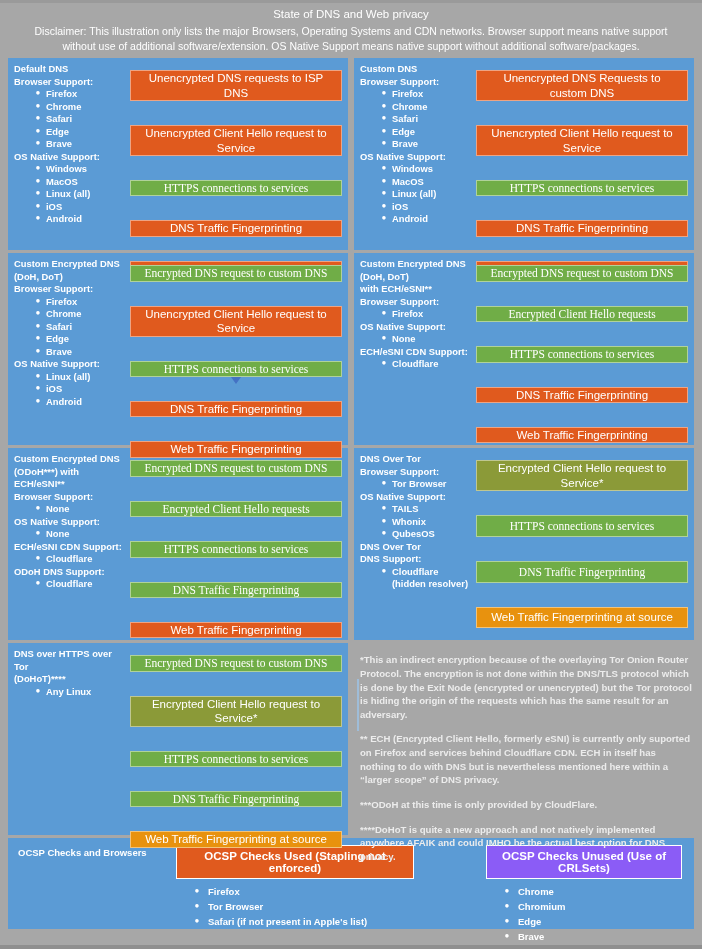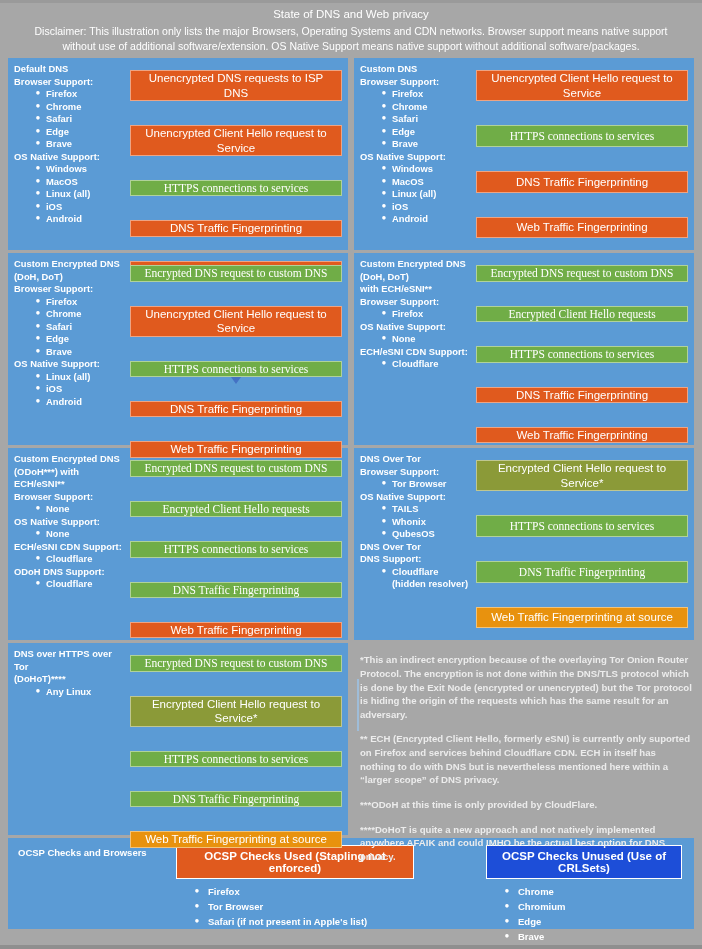--- a/index.html
+++ b/index.html
@@ -55,21 +55,21 @@
   .ocsp-label { width:162px; flex-shrink:0; color:#fff; font-weight:bold;
                 font-size:9.5px; padding:3px 0 0 4px; }
   .ocsp-groups { flex:1; display:flex; gap:72px; padding-top:1px; }
   .ocsp-group.used   { width:238px; flex-shrink:0; }
   .ocsp-group.unused { width:196px; flex-shrink:0; }
   .ocsp-head {
     color:#fff; font-weight:bold; font-size:11.5px; text-align:center;
     border:1px solid #ffffff; padding:4px 2px; margin-bottom:6px;
   }
   .ocsp-head.orange { background:#E05A1E; }
-  .ocsp-head.green  { background:#1d4ed8; }
+  .ocsp-head.green  { background:#8b5cf6; }
   .ocsp-list { list-style:none; color:#fff; font-weight:bold; font-size:9.5px; line-height:1.55; }
   .ocsp-list li { display:flex; padding-left:10px; }
   .ocsp-list .dot { width:22px; text-align:center; font-size:8px; flex-shrink:0; }
 </style>
 </head>
 <body>
 
 <div class="page">
 
   <div class="hdr">
@@ -184,20 +184,23 @@
           <div class="line b">
             <span class="dot">●</span>
             <span>iOS</span>
           </div>
           <div class="line b">
             <span class="dot">●</span>
             <span>Android</span>
           </div>
         </div>
     <div class="bars">
+          <div class="bar orange">
+            <span>Unencrypted DNS Requests to custom DNS</span>
+          </div>
           <div class="bar orange">
             <span>Unencrypted Client Hello request to Service</span>
           </div>
           <div class="bar green">
             <span>HTTPS connections to services</span>
           </div>
           <div class="bar orange">
             <span>DNS Traffic Fingerprinting</span>
           </div>
           <div class="bar orange">

